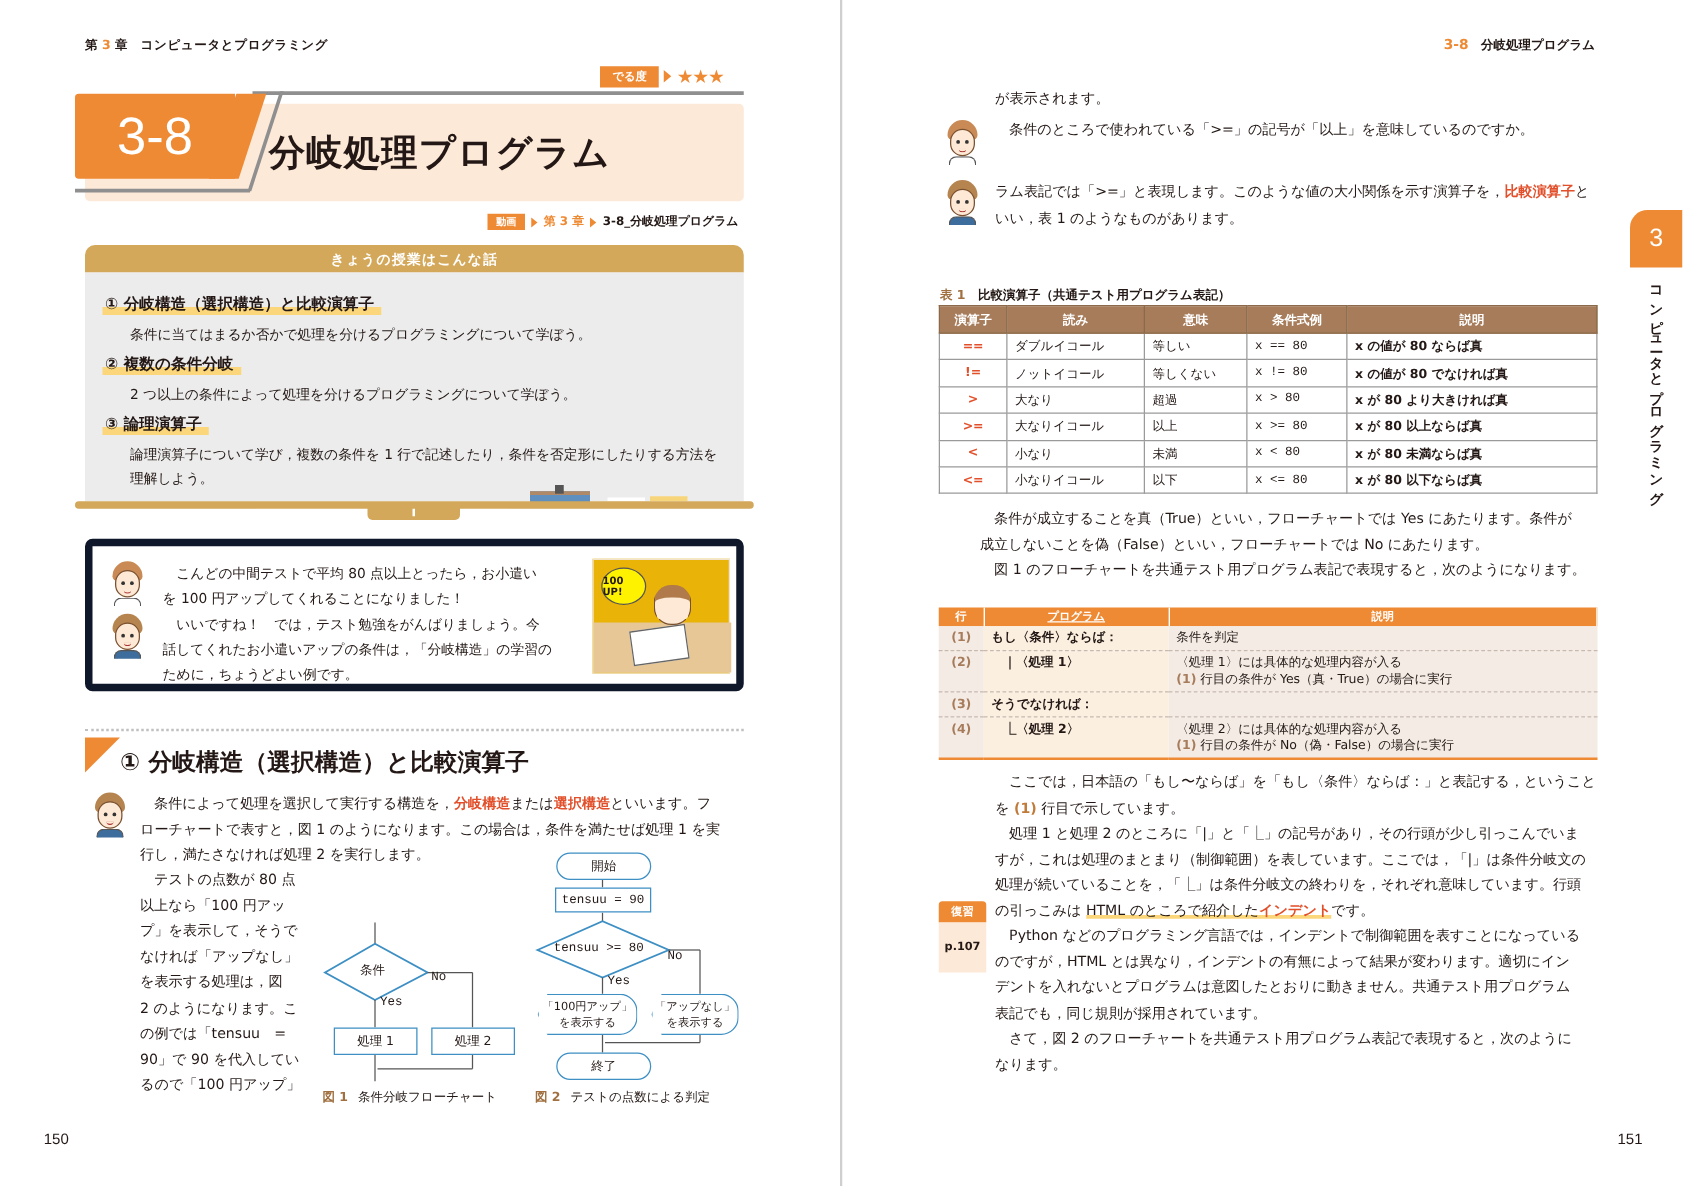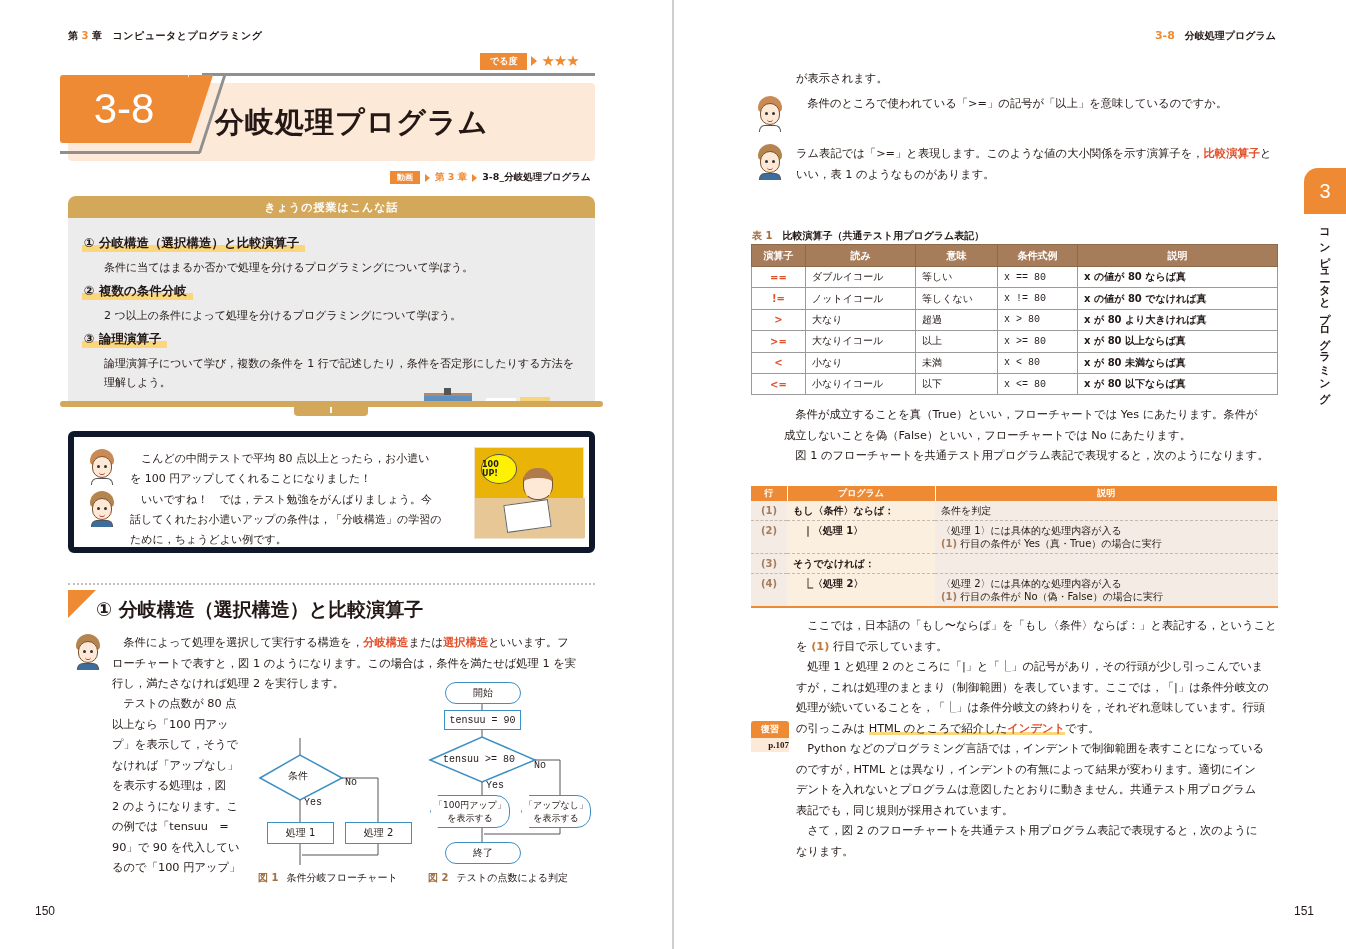--- a/index.html
+++ b/index.html
@@ -98,21 +98,21 @@
   table.prog { position: absolute; left: 77px; top: 486px; width: 527px; border-collapse: collapse; font-size: 10px; }
   table.prog th { background: #ef8a34; color: #fff; height: 15px; font-weight: bold; font-size: 9px; border-right: 1px solid #fff; }
   table.prog td { background: #f4ebe5; padding: 3px 6px; border-bottom: 1px dashed #c8b8ae; vertical-align: top; line-height: 13px; }
   table.prog td.ln { color: #a67c5b; font-weight: bold; text-align: center; width: 36px; }
   table.prog td.code { background: #fbefe0; width: 148px; font-weight: bold; }
   table.prog tr:last-child td { border-bottom: 2px solid #ef8a34; }
   table.prog .sub { color: #a67c5b; font-weight: bold; }
 
   .review { position: absolute; left: 77px; top: 721px; width: 38px; }
   .review .tag { background: #ef8a34; color: #fff; font-size: 9px; font-weight: bold; text-align: center; padding: 2px 0; border-radius: 3px 3px 0 0; }
-  .review .ref { background: #fde9d8; font-size: 9px; font-weight: bold; text-align: right; padding: 2px 0; font-family: Liberation Serif, serif; }
+  .review .ref { background: #fde9d8; font-size: 9px; font-weight: bold; text-align: center; padding: 15px 0; }
 
   .page-num { position: absolute; top: 904px; font-size: 12px; font-family: "Liberation Sans", sans-serif; }
 </style>
 </head>
 <body>
 
 <div class="page page-left">
 
   <div class="running-head-left">
     <span>第</span><span class="num">3</span><span>章</span><span class="title">コンピュータとプログラミング</span>
@@ -364,21 +364,21 @@
   <div class="para" style="left:110px; top:405px; width:500px;">
     <div>　条件が成立することを真（True）といい，フローチャートでは Yes にあたります。条件が</div>
     <div>成立しないことを偽（False）といい，フローチャートでは No にあたります。</div>
     <div>　図 1 のフローチャートを共通テスト用プログラム表記で表現すると，次のようになります。</div>
   </div>
 
   <table class="prog">
     <thead>
       <tr>
         <th style="width:36px;">行</th>
-        <th style="width:148px;">プログラム</th>
+        <th style="width:148px;text-decoration:underline;">プログラム</th>
         <th>説明</th>
       </tr>
     </thead>
     <tbody>
       <tr>
           <td class="ln">(1)</td>
           <td class="code">もし〈条件〉ならば：</td>
           <td>
             <div>条件を判定</div>
           </td>

